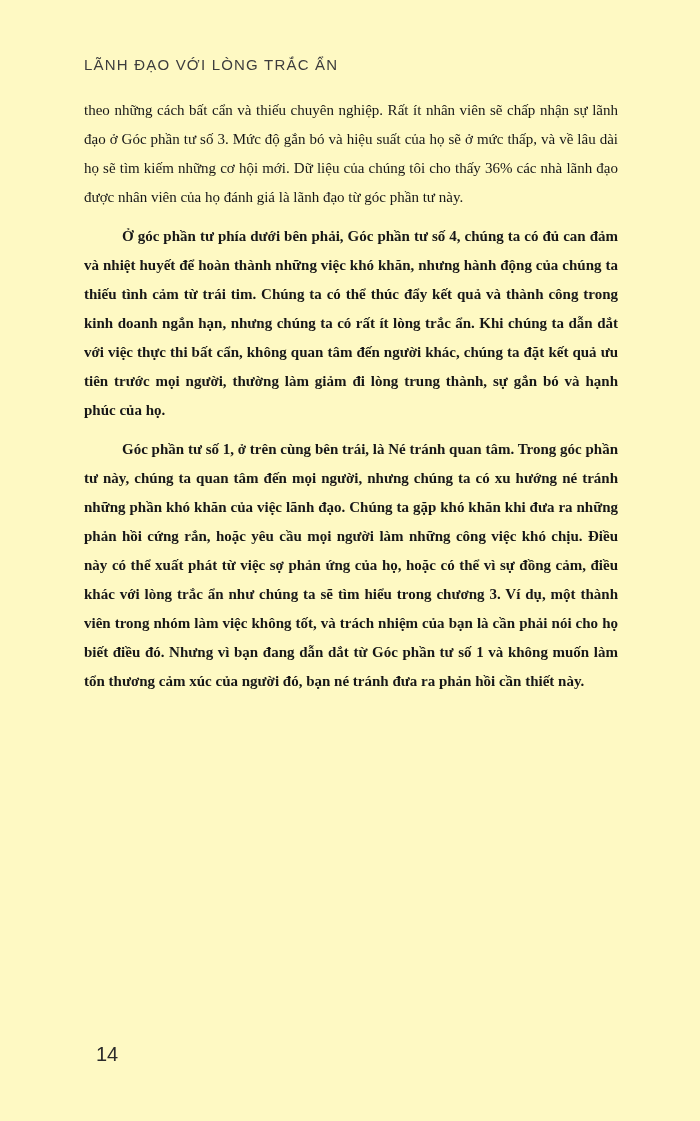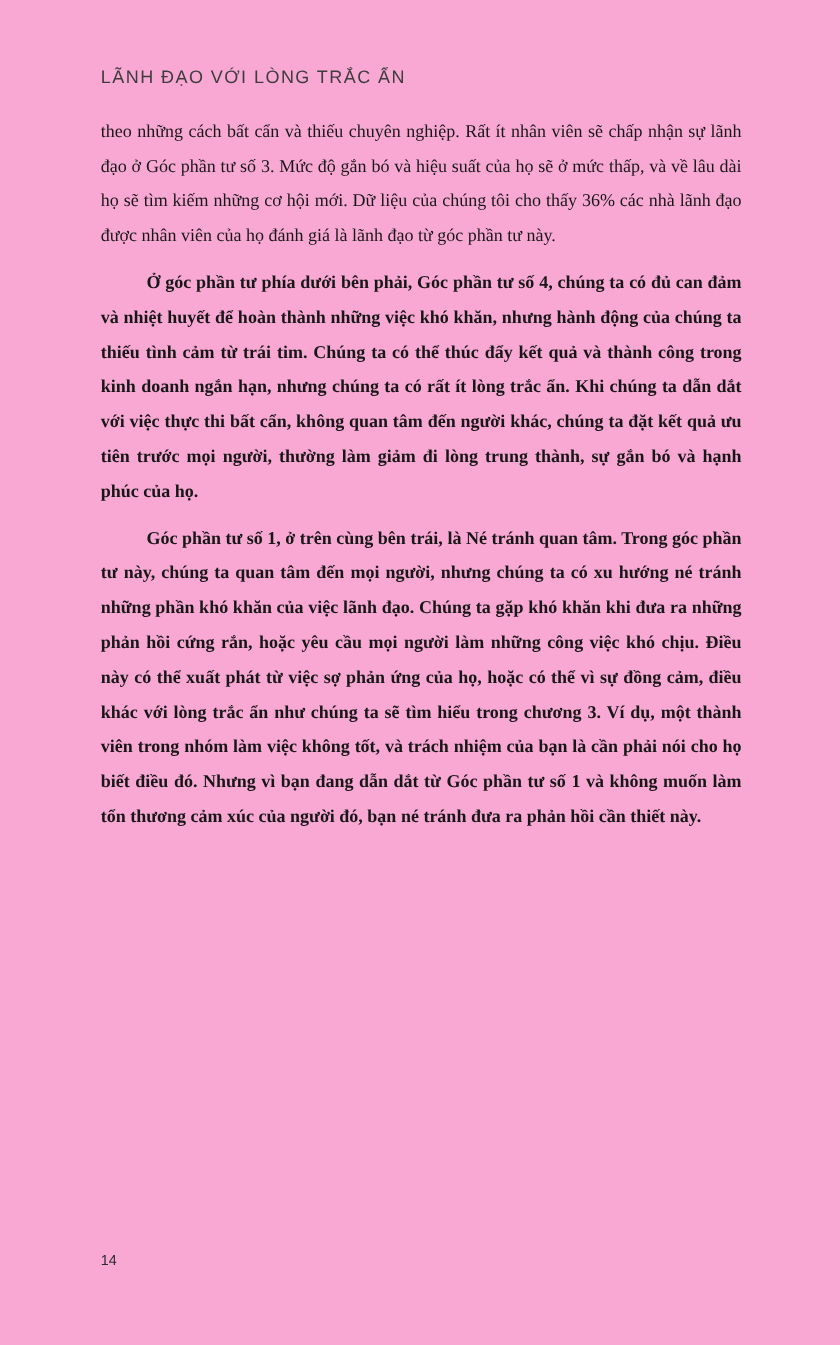--- a/index.html
+++ b/index.html
@@ -4,21 +4,21 @@
 <style>
   html, body {
     margin: 0;
     padding: 0;
     background: #ffffff;
   }
   .page {
     position: relative;
     width: 700px;
     height: 1121px;
-    background: #f9a8d4;
+    background: #fef9c3;
     box-sizing: border-box;
     overflow: hidden;
     font-family: "Liberation Serif", "DejaVu Serif", serif;
     color: #171717;
   }
   .running-header {
     position: absolute;
     top: 56px;
     left: 84px;
     font-family: "Liberation Sans", "DejaVu Sans", sans-serif;
@@ -41,24 +41,24 @@
     text-align: justify;
     text-justify: inter-word;
     color: #171717;
   }
   .body-text p.indented {
     text-indent: 38px;
     font-weight: bold;
   }
   .page-number {
     position: absolute;
-    left: 84px;
+    left: 96px;
     top: 1043px;
     font-family: "Liberation Sans", "DejaVu Sans", sans-serif;
-    font-size: 12px;
+    font-size: 20px;
     color: #2b2b2b;
   }
 </style>
 </head>
 <body>
 
 <div class="page">
 
   <div class="running-header">LÃNH ĐẠO VỚI LÒNG TRẮC ẨN</div>
 

